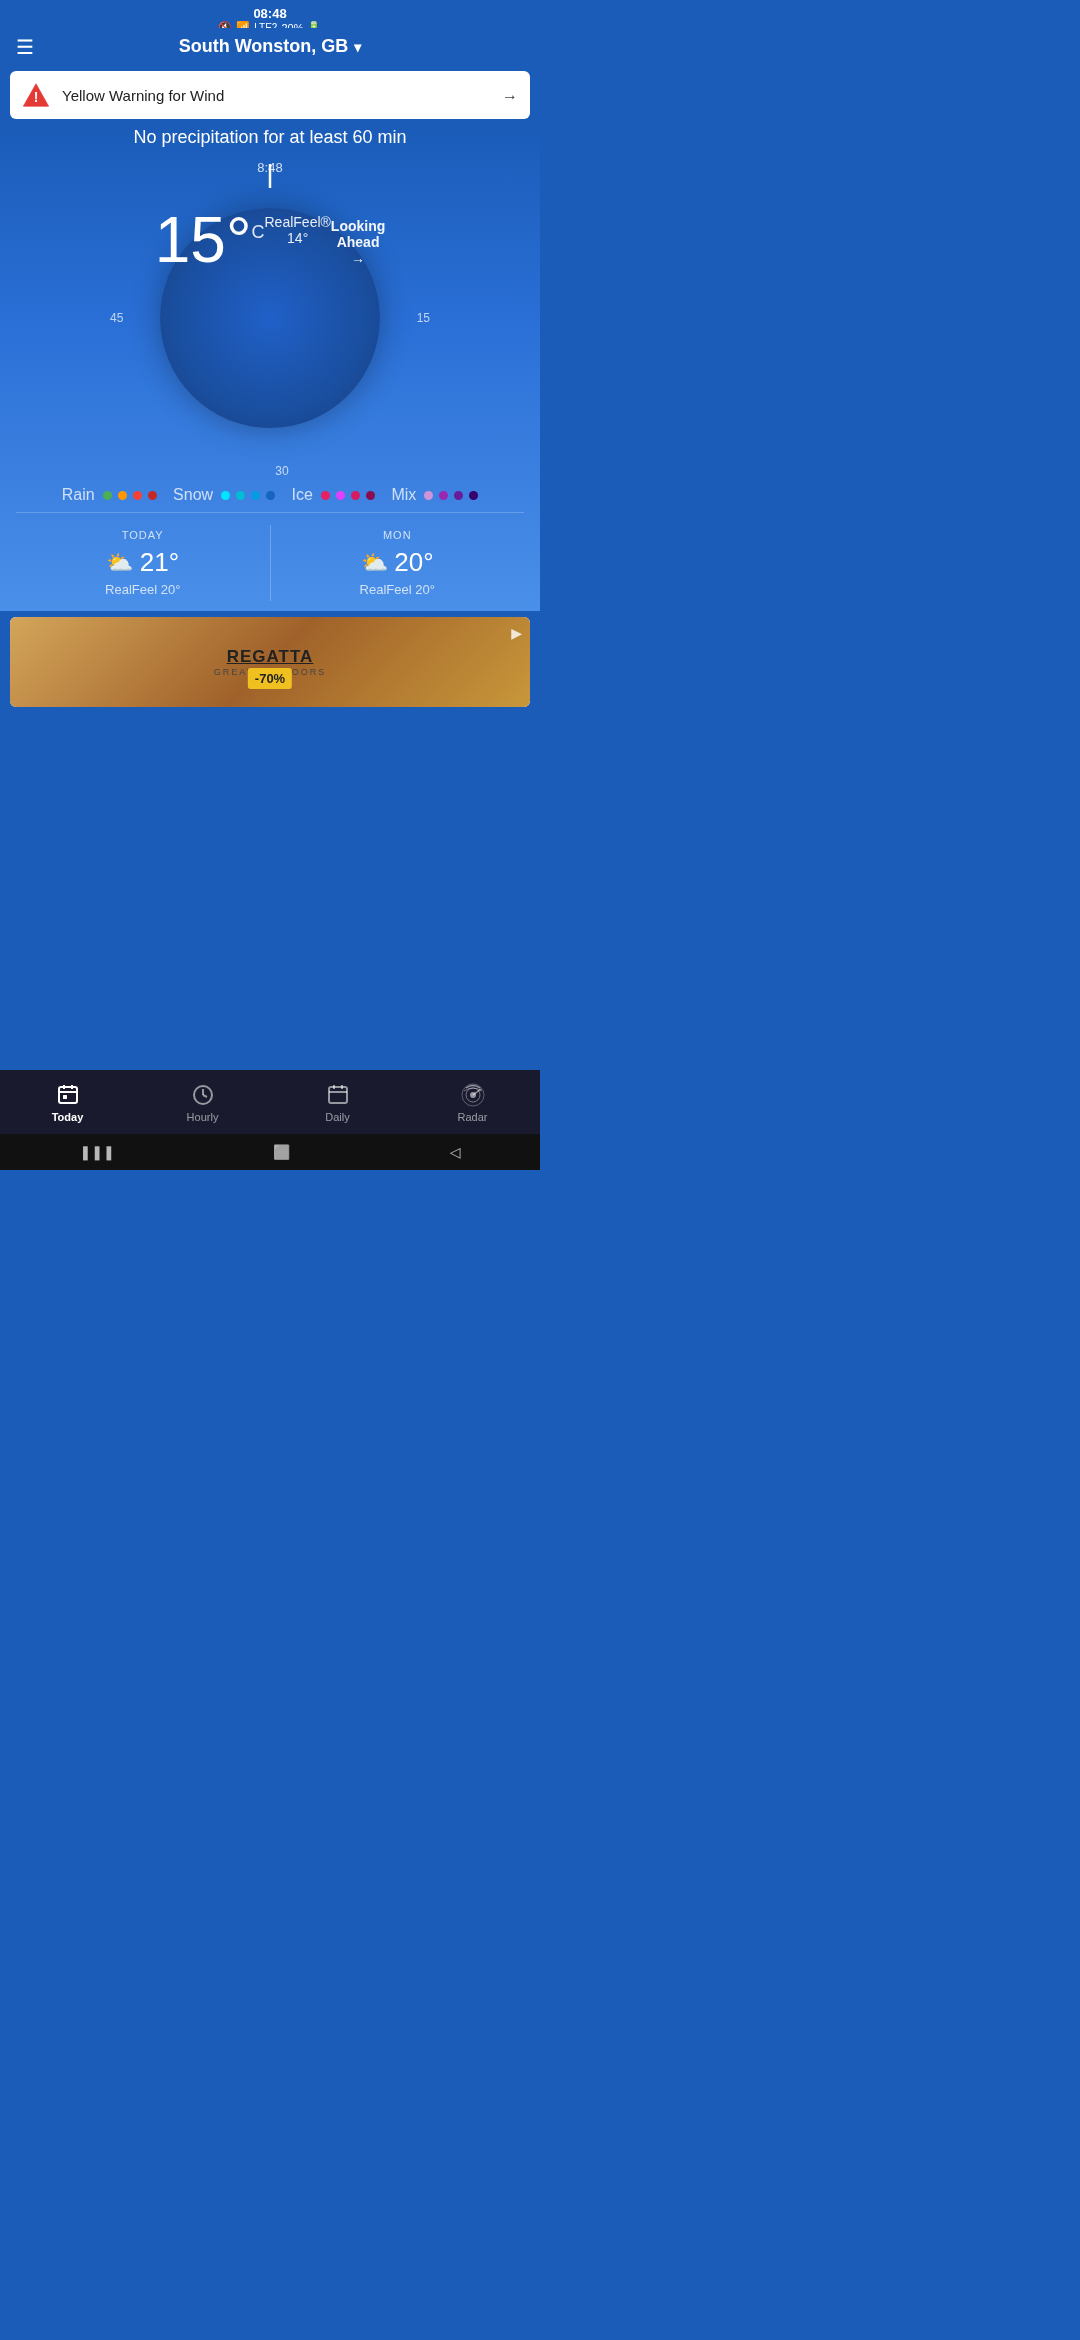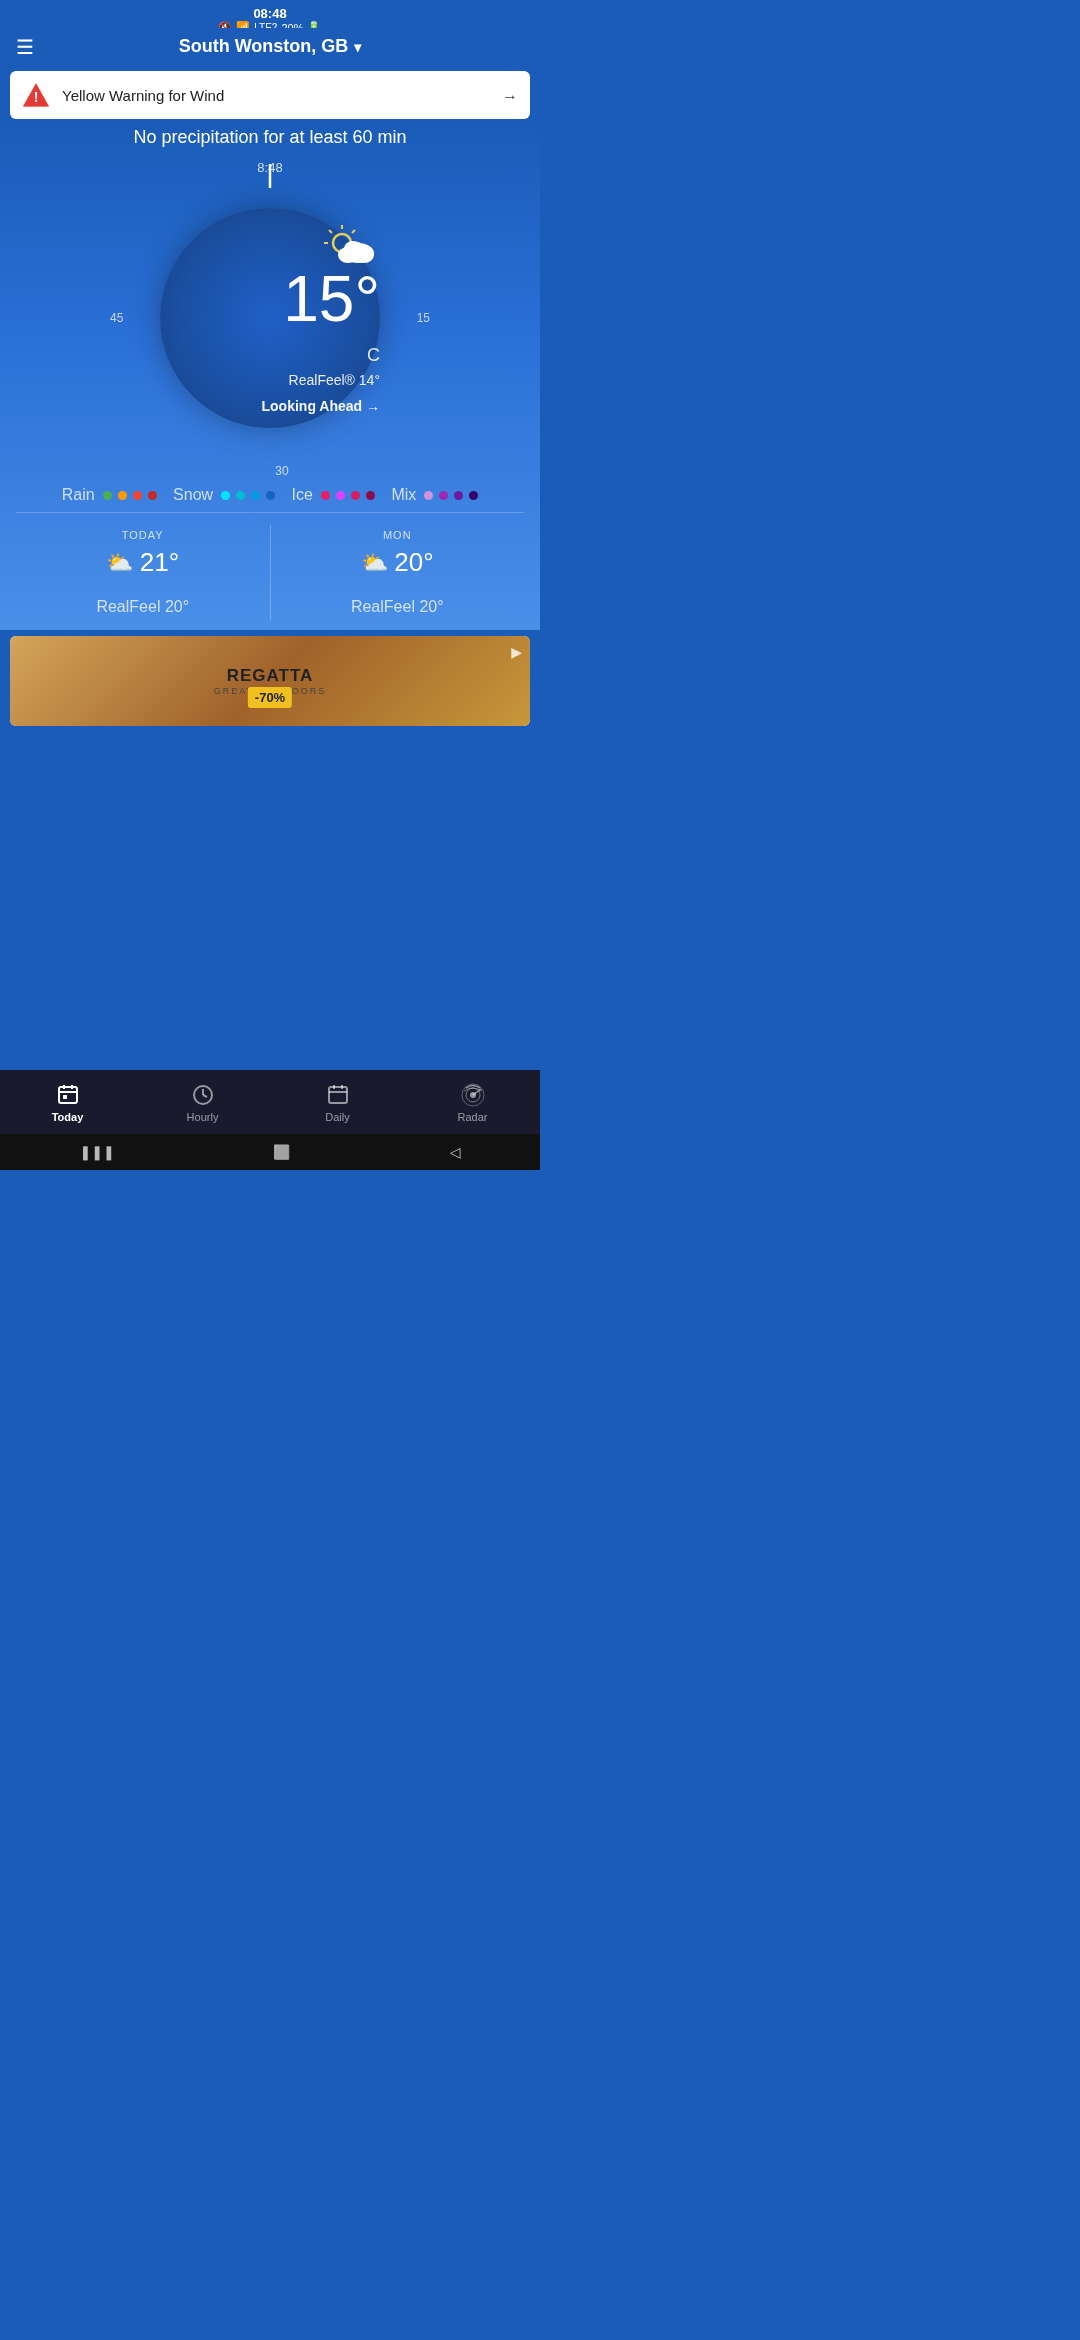--- a/index.html
+++ b/index.html
@@ -124,22 +124,22 @@
     .circle-inner {
       position: absolute;
       top: 50%;
       left: 50%;
       transform: translate(-50%, -50%);
       width: 220px;
       height: 220px;
       background: radial-gradient(circle, #2060c8 0%, #1a4fa0 60%, #163d80 100%);
       border-radius: 50%;
       display: flex;
-      flex-direction: column;
-      align-items: flex-end;
+      flex-direction: row;
+      align-items: flex-start;
       justify-content: center;
       box-shadow: 0 0 30px rgba(0,0,0,0.3);
     }
 
     .temp-main {
       color: white;
       font-size: 64px;
       font-weight: 300;
       line-height: 1;
       display: flex;
@@ -260,22 +260,22 @@
     .forecast-icon {
       font-size: 22px;
     }
     .forecast-temp {
       color: white;
       font-size: 26px;
       font-weight: 300;
     }
     .forecast-realfeel {
       color: rgba(255,255,255,0.75);
-      font-size: 16px;
-      margin-top: 20px;
+      font-size: 13px;
+      margin-top: 4px;
     }
 
     
     .ad-banner {
       background: white;
       margin: 6px 10px;
       border-radius: 6px;
       overflow: hidden;
       height: 90px;
       display: flex;
@@ -298,20 +298,21 @@
       top: 50%;
       left: 50%;
       transform: translate(-50%, -50%);
       text-align: center;
     }
     .ad-logo-text {
       font-size: 17px;
       font-weight: 800;
       color: #222;
       letter-spacing: 1px;
+      text-decoration: underline;
     }
     .ad-logo-sub {
       font-size: 9px;
       color: #444;
       letter-spacing: 2px;
     }
     .ad-badge {
       background: #f0c020;
       color: #222;
       font-weight: 700;

